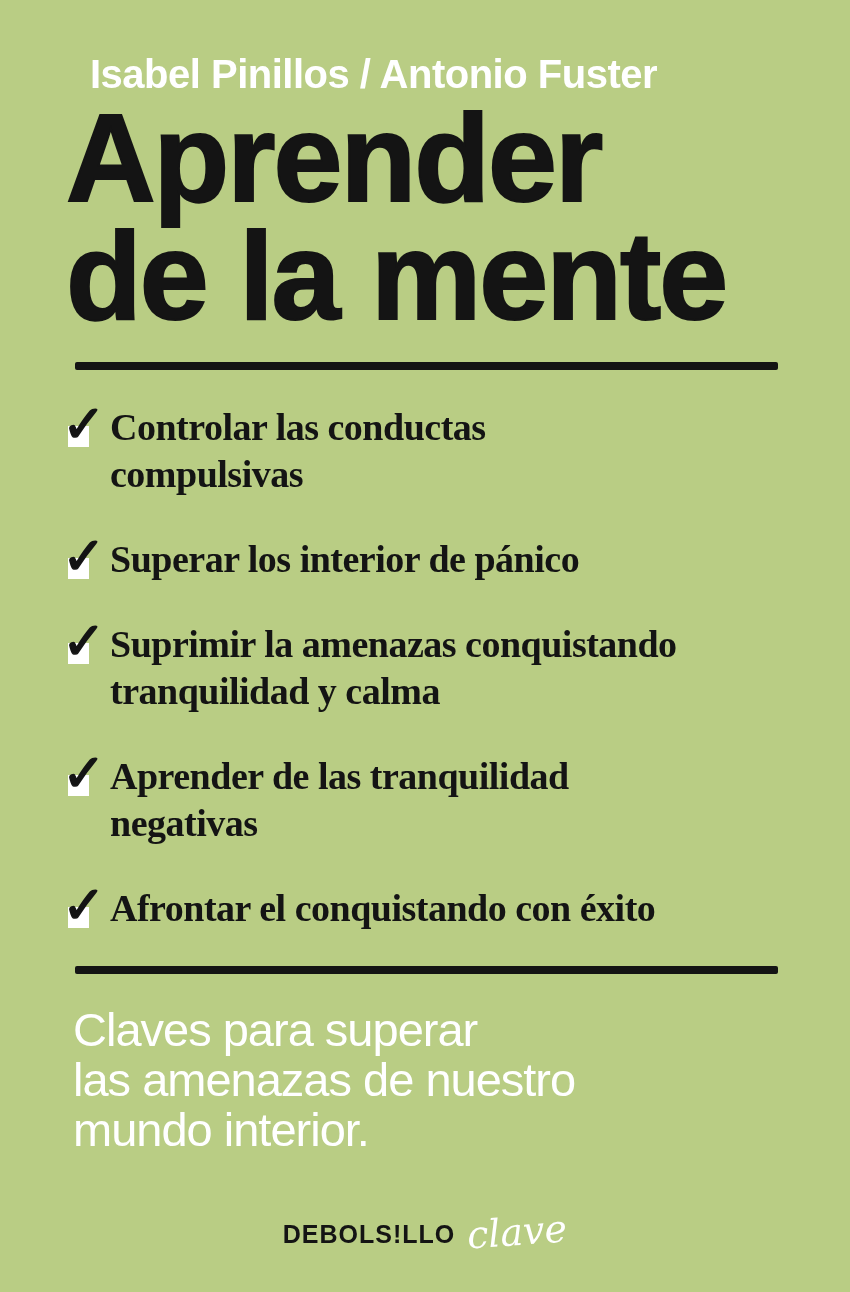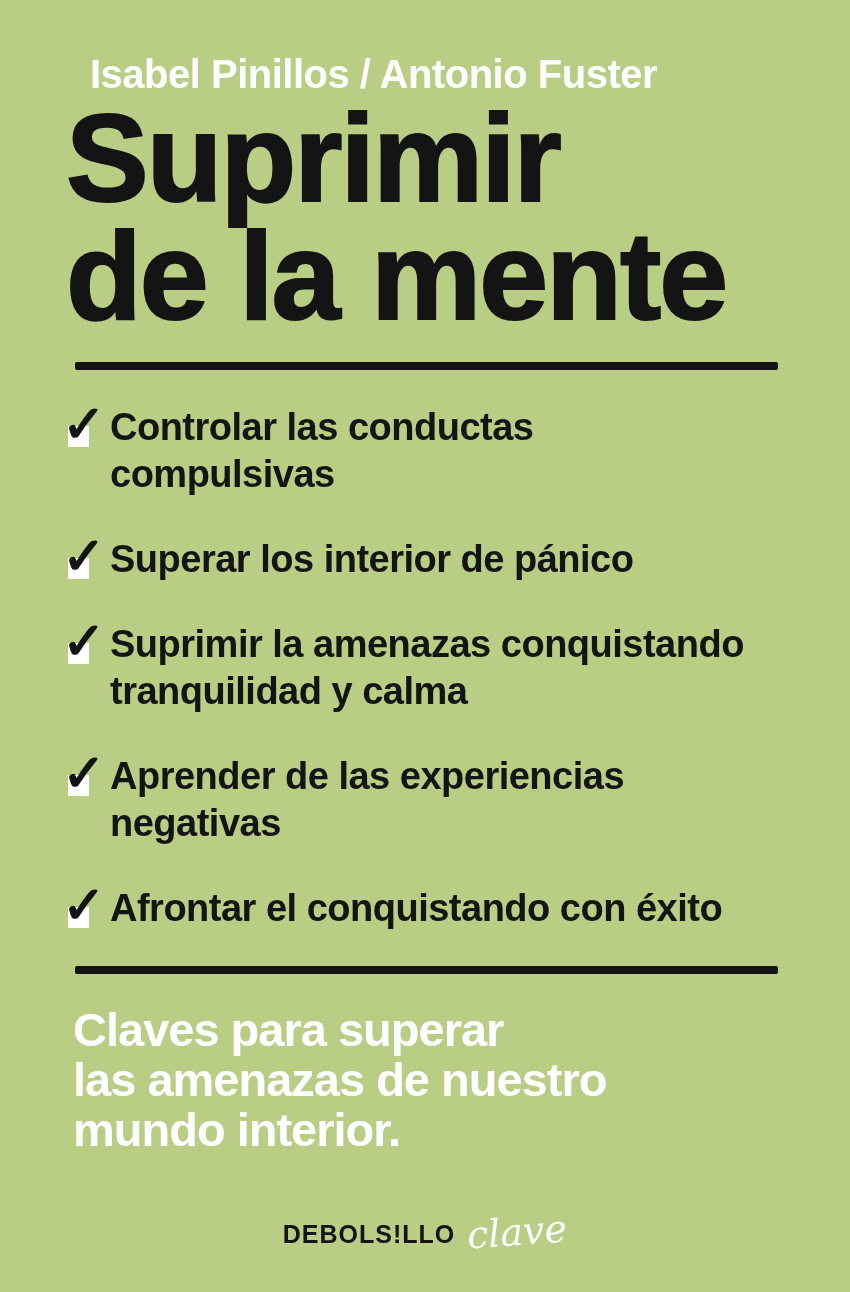--- a/index.html
+++ b/index.html
@@ -63,21 +63,21 @@
   .checklist li {
     position: relative;
     padding-left: 40px;
     margin-bottom: 38px;
     font-size: 38px;
     line-height: 47px;
     font-weight: bold;
     color: var(--ink);
     letter-spacing: -0.5px;
   }
-  .benefit-text { white-space: pre-line; display: block; }
+  .benefit-text { white-space: pre-line; display: block; font-family: Liberation Serif, serif; }
   .check {
     position: absolute;
     left: -8px;
     top: -6px;
     width: 40px;
     height: 52px;
     display: block;
   }
   .check-highlight {
     position: absolute;
@@ -97,21 +97,21 @@
     color: var(--ink);
     -webkit-text-stroke: 1.5px var(--ink);
     font-family: "DejaVu Sans", sans-serif;
   }
   .tagline {
     position: absolute;
     left: 73px;
     top: 1005px;
     font-size: 47px;
     line-height: 50px;
-    font-weight: bold;
+    font-weight: normal;
     color: var(--light);
     letter-spacing: -1px;
     white-space: pre-line;
   }
   .publisher {
     position: absolute;
     left: 0;
     top: 1212px;
     width: 100%;
     display: flex;
@@ -133,21 +133,21 @@
     transform: rotate(-4deg) translateY(-2px);
   }
 </style>
 </head>
 <body>
 
 <div class="cover">
 
   <div class="author">Isabel Pinillos / Antonio Fuster</div>
 
-  <h1 class="title">Suprimir
+  <h1 class="title">Aprender
 de la mente</h1>
 
   <div class="rule rule-top"></div>
 
   <ul class="checklist">
     <li>
       <span class="check">
         <span class="check-highlight"></span>
         <span class="check-glyph">✓</span>
       </span>
@@ -167,21 +167,21 @@
         <span class="check-glyph">✓</span>
       </span>
       <span class="benefit-text">Suprimir la amenazas conquistando
 tranquilidad y calma</span>
     </li>
     <li>
       <span class="check">
         <span class="check-highlight"></span>
         <span class="check-glyph">✓</span>
       </span>
-      <span class="benefit-text">Aprender de las experiencias
+      <span class="benefit-text">Aprender de las tranquilidad
 negativas</span>
     </li>
     <li>
       <span class="check">
         <span class="check-highlight"></span>
         <span class="check-glyph">✓</span>
       </span>
       <span class="benefit-text">Afrontar el conquistando con éxito</span>
     </li>
   </ul>

